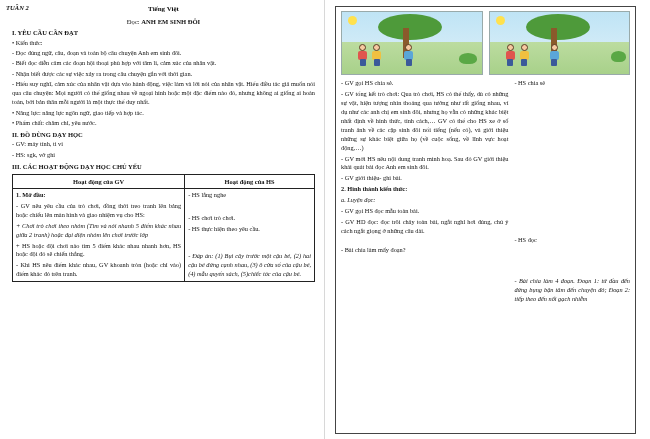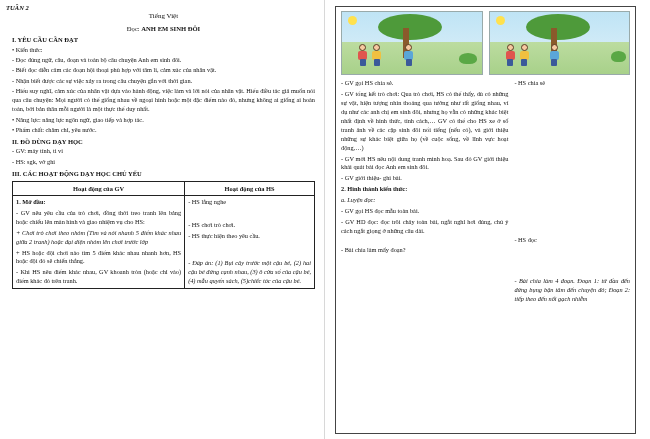--- a/index.html
+++ b/index.html
@@ -43,23 +43,23 @@
     position: absolute;
     top: 3px;
     left: 6px;
     font-size: 6.6px;
     font-weight: bold;
     font-style: italic;
     color: #111;
   }
   .doc-head-center {
     text-align: center;
-    font-weight: normal;
+    font-weight: bold;
     font-size: 7px;
-    margin-top: 8px;
+    margin-top: 1px;
   }
   .doc-sub-center {
     text-align: center;
     font-size: 6.6px;
     margin-top: 2px;
   }
   .sect-head {
     font-weight: bold;
     font-size: 6.5px;
     margin: 2px 0 1px 0;

